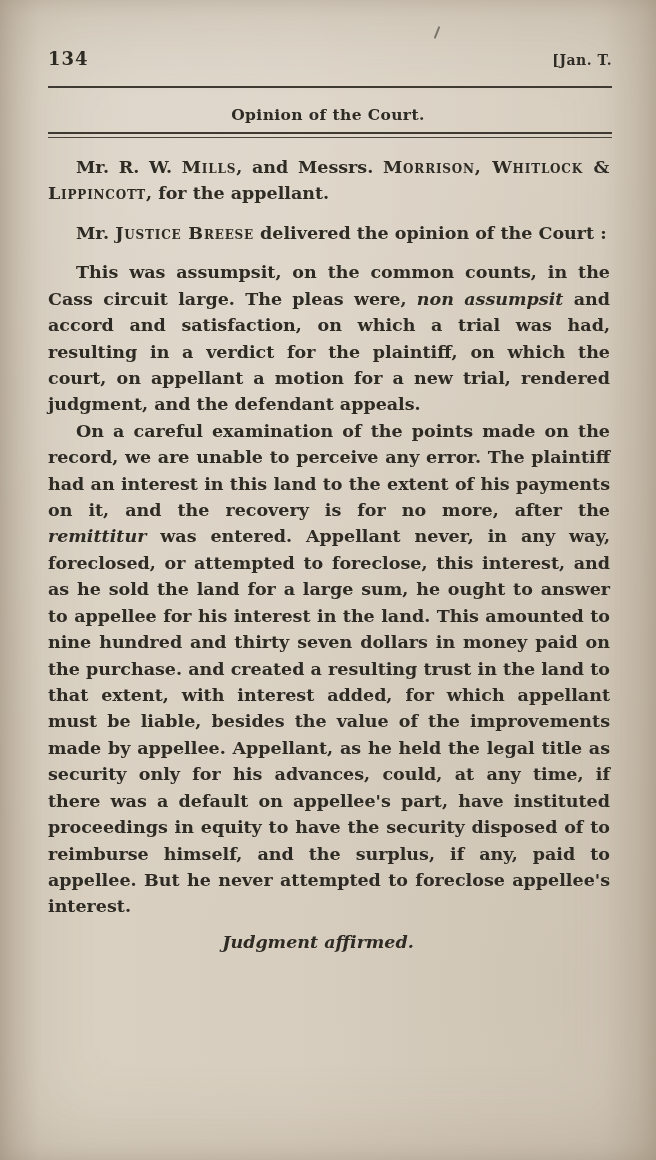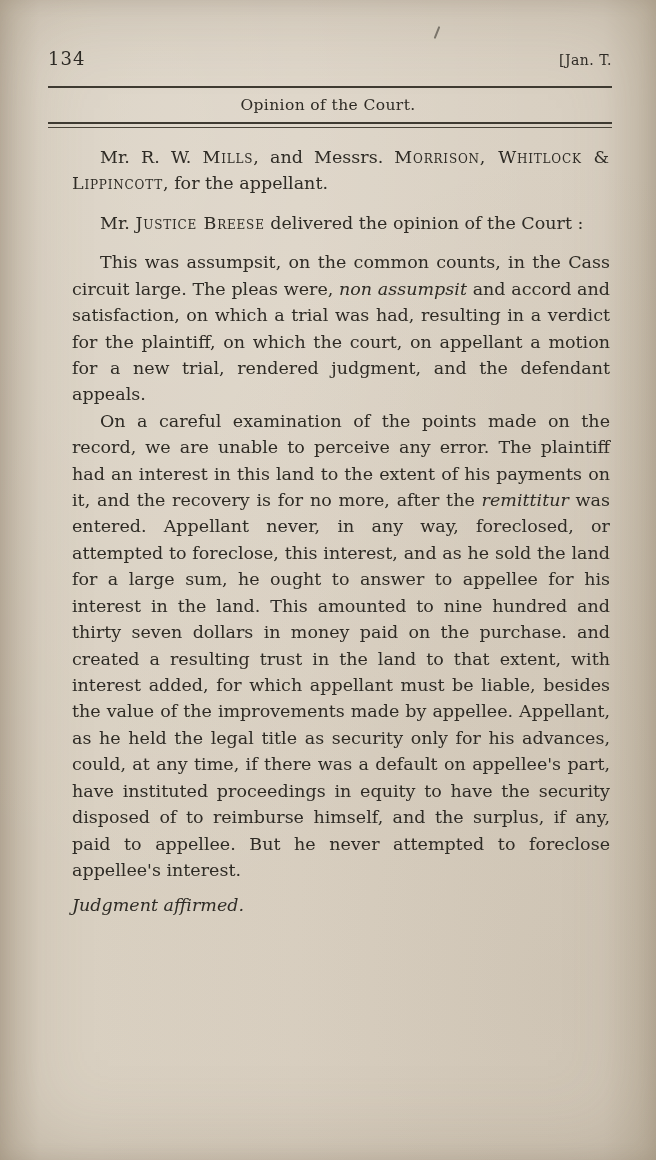--- a/index.html
+++ b/index.html
@@ -11,20 +11,21 @@
   .page {
     position:relative;
     width:656px; height:1160px;
     color:#2e2b25;
     background:
       radial-gradient(ellipse at 25% 12%, rgba(255,255,255,0.14), transparent 55%),
       radial-gradient(ellipse at 85% 85%, rgba(135,115,85,0.12), transparent 60%),
       linear-gradient(90deg, #c5bAA9 0%, #d8cfc0 6%, #dcd3c5 45%, #d8cfc1 92%, #c9bfae 100%);
     box-shadow: inset 0 0 90px rgba(110,95,70,0.28), inset 0 0 18px rgba(110,95,70,0.18);
     overflow:hidden;
+    font-weight:bold;
   }
   .ink-mark {
     position:absolute; top:26px; left:436px;
     width:2px; height:13px;
     background:rgba(50,45,38,0.55);
     transform:rotate(22deg);
     border-radius:1px;
   }
   .header-row {
     display:flex;
@@ -38,39 +39,39 @@
   .term { font-size:14px; letter-spacing:0.5px; }
   .sc { font-variant:small-caps; letter-spacing:0.8px; }
   .i  { font-style:italic; }
   .rule-single {
     margin:17px 44px 0 48px;
     border-top:2px solid #3e3a31;
   }
   .section-line {
     text-align:center;
     font-size:15.5px;
-    margin-top:8px;
+    margin-top:17px;
     letter-spacing:0.4px;
   }
   .rule-double {
     margin:8px 44px 0 48px;
     height:3px;
     border-top:2px solid #3e3a31;
     border-bottom:1px solid #4a453a;
   }
   .opinion-body {
-    padding:16px 46px 0 72px;
+    padding:16px 46px 0 48px;
     font-size:17.5px;
     line-height:1.51;
     text-align:justify;
   }
   .para { margin:0; text-indent:1.6em; }
   .para.spaced { margin-bottom:13px; }
   .para.sig {
-    text-align:left;
+    text-align:center;
     text-indent:0;
     padding-right:22px;
     margin-top:9px;
   }
 </style>
 </head>
 <body>
 
 <div class="page">
 

